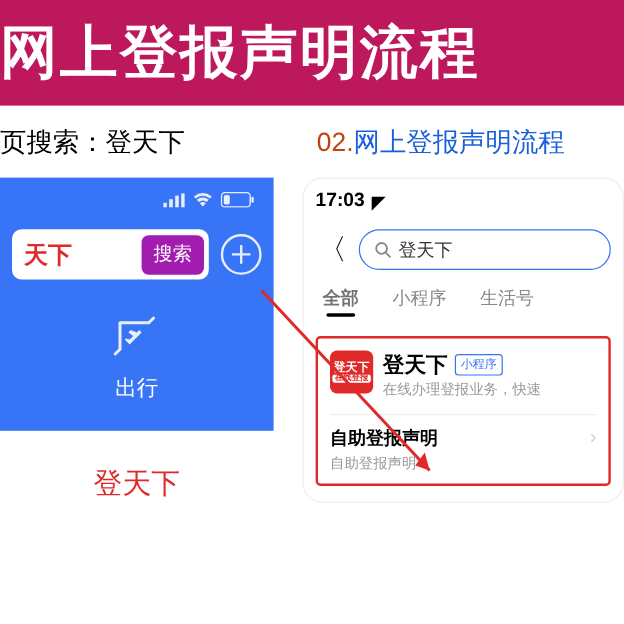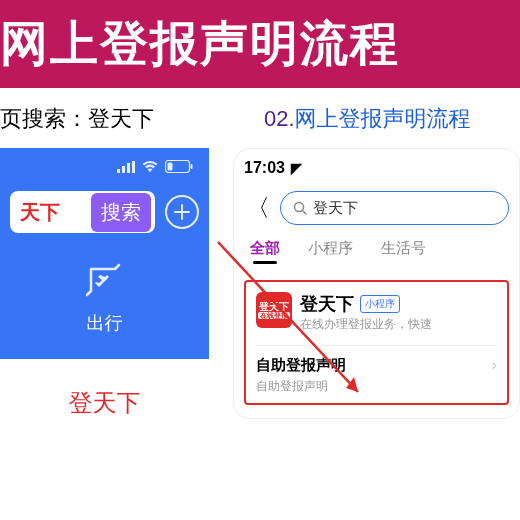--- a/index.html
+++ b/index.html
@@ -3,46 +3,46 @@
   <meta charset="utf-8">
   <style>
     * { margin: 0; padding: 0; box-sizing: border-box; }
     body { font-family: -apple-system, "PingFang SC", "Microsoft YaHei", sans-serif; width: 520px; height: 520px; background: #fff; overflow: hidden; position: relative; }
     .banner { background: #be185d; height: 88px; display: flex; align-items: center; padding-left: 0; }
     .banner-text { color: #fff; font-size: 48px; font-weight: 700; letter-spacing: 2px; }
     .steps-row { display: flex; padding: 16px 0 14px 0; }
     .step { font-size: 22px; font-weight: 500; }
     .step-01 { flex: 1; color: #000; padding-left: 0; }
     .step-02 { flex: 1; color: #1B5FDB; padding-left: 8px; white-space: nowrap; }
-    .step-num { color: #4c1d95; }
+    .step-num { color: #c2410c; }
     .content { display: flex; gap: 24px; padding: 0; }
-    .left-panel { width: 209px; }
+    .left-panel { width: 228px; }
     .phone-top { background: #3875F6; border-radius: 0; padding: 12px 10px 0 10px; }
     .status-row { display: flex; justify-content: flex-end; align-items: center; gap: 6px; padding-right: 6px; }
     .status-row svg { display: block; }
     .search-row { display: flex; align-items: center; margin-top: 18px; gap: 10px; }
     .search-box { flex: 1; background: #fff; border-radius: 8px; display: flex; align-items: center; height: 42px; padding: 0 4px 0 10px; }
     .search-input-text { flex: 1; color: #E02A2A; font-size: 20px; font-weight: 600; }
-    .search-btn { background: #8b5cf6; color: #fff; padding: 6px 10px; border-radius: 6px; font-size: 20px; }
+    .search-btn { background: #a21caf; color: #fff; padding: 6px 10px; border-radius: 6px; font-size: 16px; }
     .plus-circle { width: 34px; height: 34px; border: 2px solid #E6EEFD; border-radius: 50%; display: flex; align-items: center; justify-content: center; color: #E6EEFD; font-size: 22px; flex-shrink: 0; }
     .icon-row { display: flex; justify-content: space-around; margin-top: 28px; padding: 0 14px 24px 14px; }
     .icon-item { display: flex; flex-direction: column; align-items: center; gap: 10px; color: #fff; }
     .icon-item svg { display: block; }
     .icon-label { font-size: 18px; }
     .caption { color: #E02A2A; font-size: 24px; text-align: center; margin-top: 28px; }
     .right-panel { flex: 1; border: 1px solid #eee; border-radius: 17px; padding: 10px 10px 0 10px; position: relative; }
     .r-status { display: flex; align-items: center; gap: 6px; font-size: 16px; font-weight: 600; }
     .r-status-arrow { font-size: 14px; }
     .r-search-row { display: flex; align-items: center; margin-top: 14px; gap: 8px; }
     .r-back { font-size: 24px; color: #000; padding: 0 2px; }
     .r-search-box { flex: 1; border: 1.5px solid #3875F6; border-radius: 18px; height: 34px; display: flex; align-items: center; padding: 0 12px; gap: 6px; }
     .r-search-text { font-size: 15px; color: #333; }
     .r-tabs { display: flex; gap: 28px; margin-top: 14px; font-size: 15px; padding-left: 6px; }
     .r-tab { color: #888; }
-    .r-tab.active { color: #a21caf; font-weight: 600; position: relative; }
+    .r-tab.active { color: #737373; font-weight: 600; position: relative; }
     .r-tab.active::after { content: ""; position: absolute; left: 10%; right: 10%; bottom: -6px; height: 3px; background: #000; border-radius: 2px; }
     .r-result { border: 2px solid #E02A2A; border-radius: 4px; margin-top: 22px; padding: 10px 10px 0 10px; }
     .r-result-top { display: flex; gap: 8px; }
     .r-app-icon { width: 36px; height: 36px; background: #E02A2A; border-radius: 6px; color: #fff; font-size: 10px; display: flex; flex-direction: column; align-items: center; justify-content: center; line-height: 1.1; flex-shrink: 0; font-weight: 600; }
     .r-app-info { flex: 1; min-width: 0; }
     .r-app-title-row { display: flex; align-items: center; gap: 6px; }
     .r-app-title { font-size: 18px; font-weight: 600; color: #000; }
     .r-app-tag { border: 1px solid #3875F6; color: #3875F6; font-size: 10px; padding: 1px 4px; border-radius: 3px; }
     .r-app-desc { color: #999; font-size: 12px; margin-top: 0; white-space: nowrap; overflow: hidden; }
     .r-subitem { border-top: 1px solid #eee; margin-top: 12px; padding: 10px 0 8px 0; display: flex; align-items: flex-start; justify-content: space-between; gap: 43px; }

